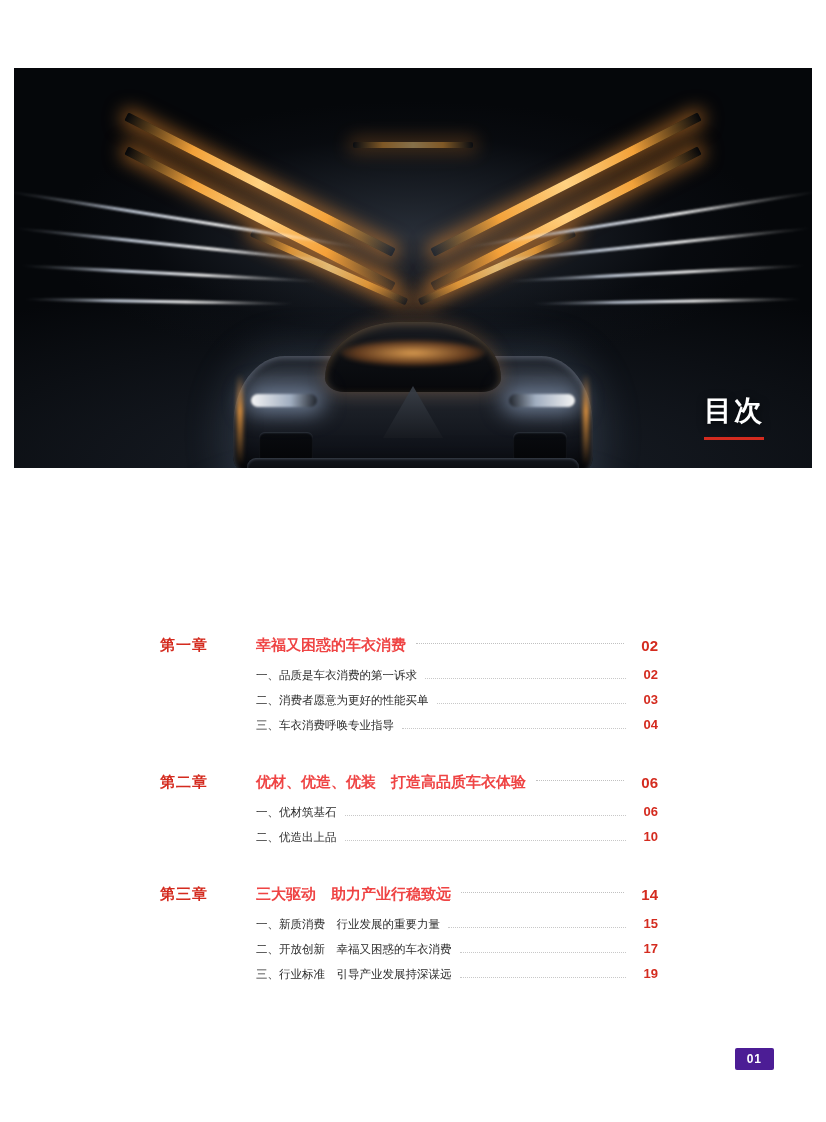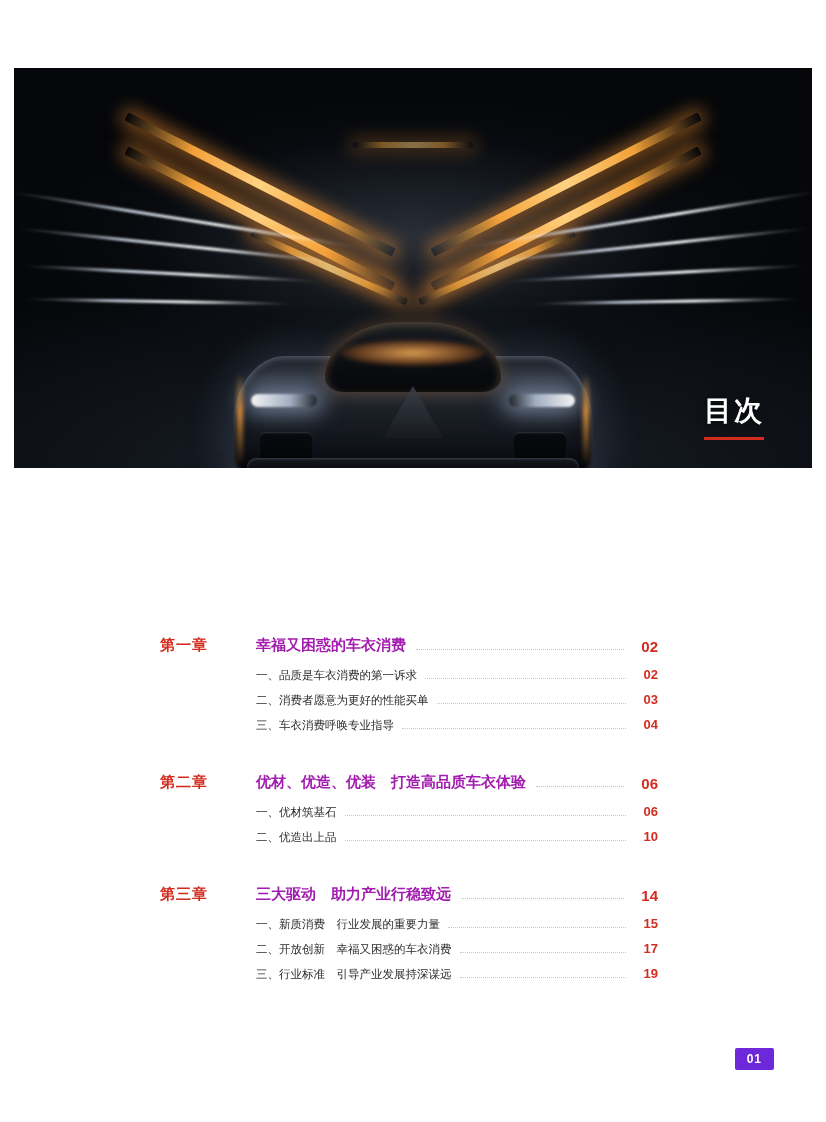--- a/index.html
+++ b/index.html
@@ -206,33 +206,33 @@
   .toc {
     position: absolute;
     left: 0;
     top: 636px;
     width: 826px;
   }
   .chapter { margin-bottom: 26px; }
 
   .chapter-head {
     display: flex;
-    align-items: flex-end;
+    align-items: center;
     padding: 0 168px 0 160px;
   }
   .chapter-no {
     width: 96px;
     flex: 0 0 96px;
     color: #d42b1f;
     font-weight: bold;
     font-size: 15px;
     letter-spacing: 1px;
   }
   .chapter-title {
-    color: #a21caf;
+    color: #ef4444;
     font-weight: bold;
     font-size: 15px;
     white-space: nowrap;
   }
   .dots {
     flex: 1 1 auto;
     border-bottom: 1.5px dotted #c1c1c1;
     margin: 0 8px 5px 10px;
     min-width: 16px;
   }
@@ -273,21 +273,21 @@
     flex: 0 0 26px;
   }
 
   .chapter.gap-lg { margin-bottom: 40px; }
 
   
   .page-badge {
     position: absolute;
     right: 52px;
     bottom: 52px;
-    background: #6d28d9;
+    background: #4c1d95;
     color: #ffffff;
     font-size: 12px;
     font-weight: bold;
     letter-spacing: 1px;
     padding: 4px 12px;
     border-radius: 2px;
   }
 </style>
 </head>
 <body>

